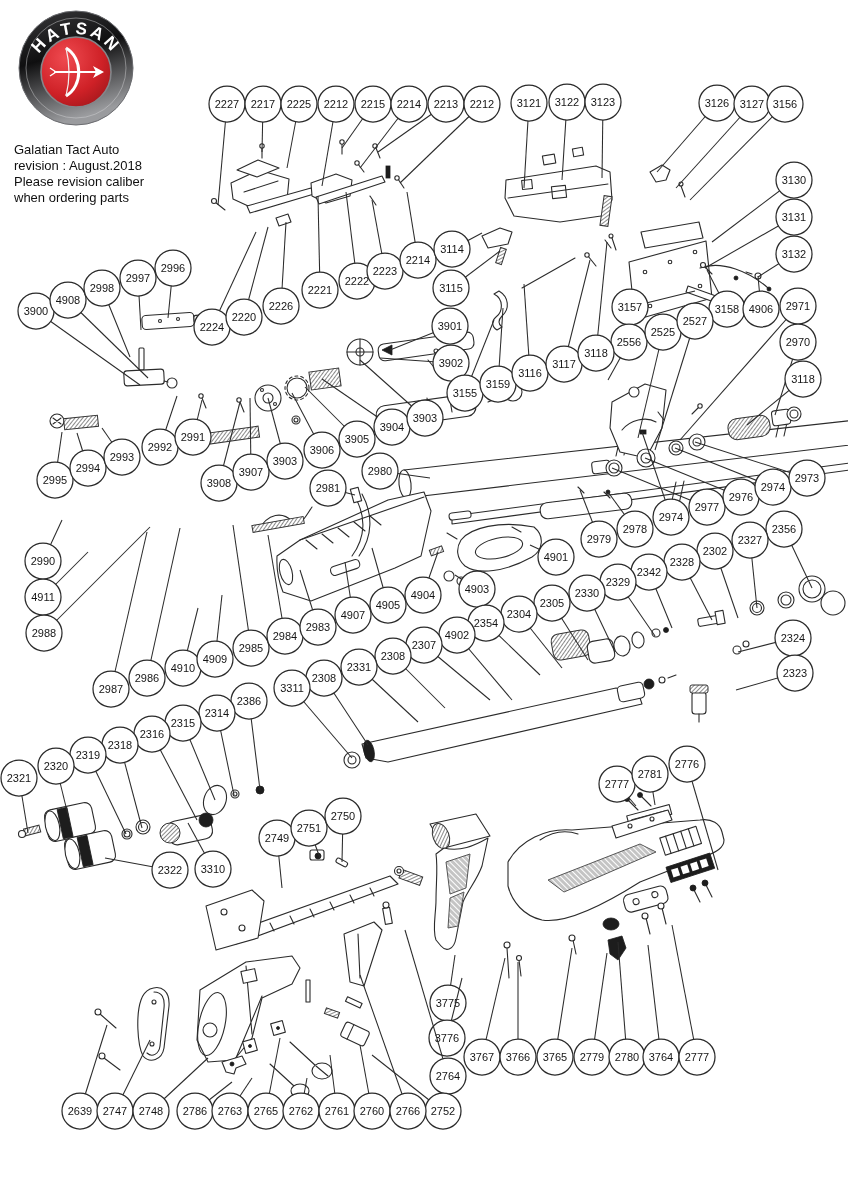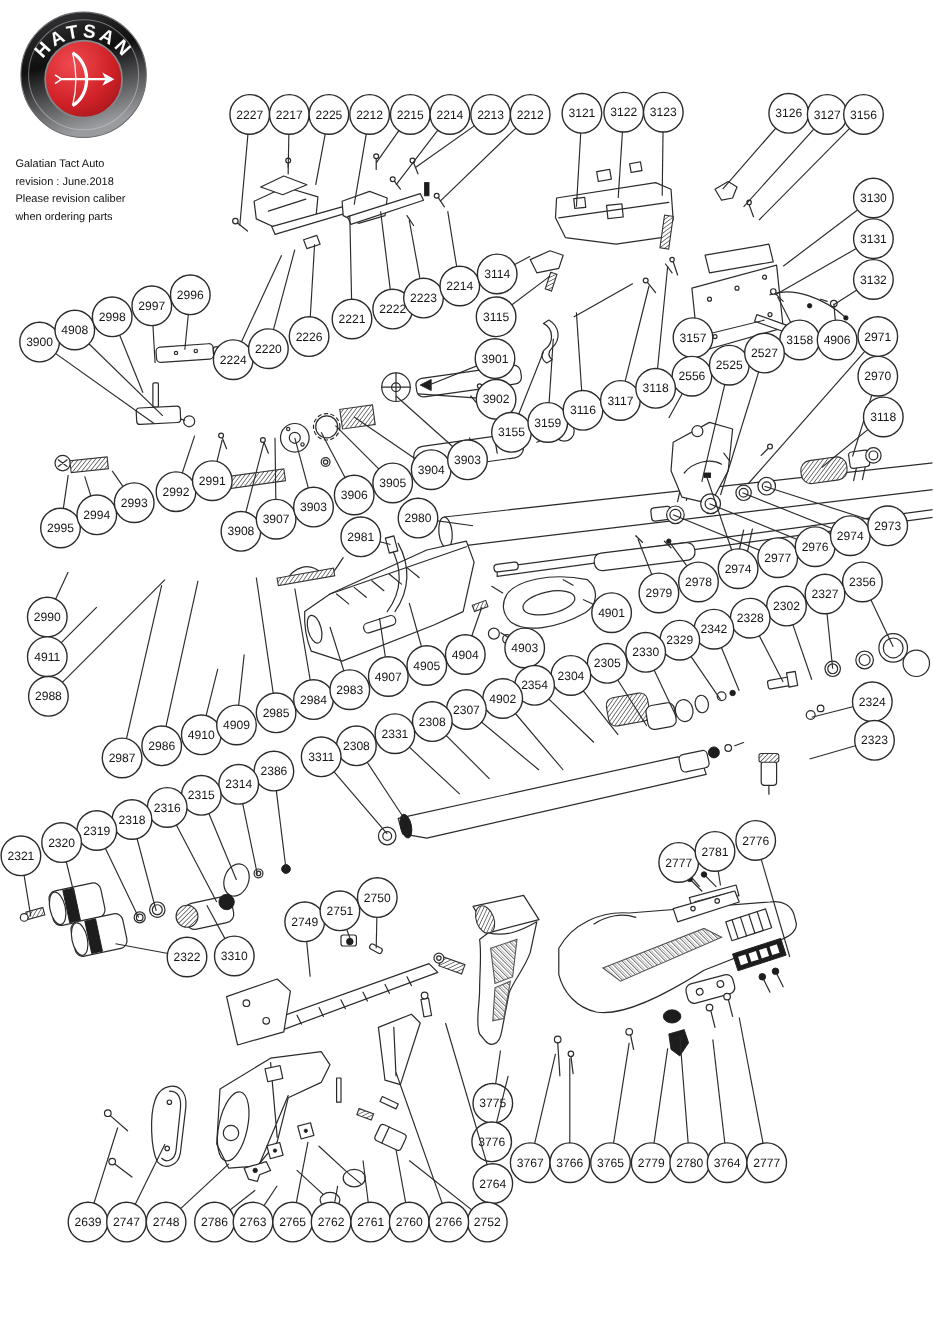--- a/index.html
+++ b/index.html
@@ -1,20 +1,20 @@
 <!DOCTYPE html>
 <html><head>
 <meta charset="utf-8">
 <style>
   html,body{margin:0;padding:0;background:#fff;}
   .stage{position:relative;width:848px;height:1199px;background:#fff;overflow:hidden;
          font-family:"Liberation Sans",sans-serif;}
   .diagram{position:absolute;left:0;top:0;width:848px;height:1199px;}
   .badge{position:absolute;left:16px;top:6px;width:120px;height:124px;}
-  .info{position:absolute;left:14px;top:142px;font-size:10px;line-height:16px;color:#101010;}
+  .info{position:absolute;left:14px;top:142px;font-size:13px;line-height:16px;color:#101010;}
   
   .d{fill:#fff;stroke:#2b2b2b;stroke-width:1.1;stroke-linejoin:round;}
   .dl{fill:none;stroke:#2b2b2b;stroke-width:1.1;stroke-linecap:round;}
   .dk{fill:#1d1d1d;stroke:#1d1d1d;stroke-width:.8;}
   .leader{stroke:#2b2b2b;stroke-width:1.05;fill:none;}
   .bubble{fill:#fff;stroke:#2b2b2b;stroke-width:1.25;}
   .lbl{font:11px "Liberation Sans",sans-serif;fill:#151515;text-anchor:middle;}
 </style>
 </head>
 <body>
@@ -45,21 +45,21 @@
       <path d="M88 66 L77 60 L80 66 L77 72 Z" fill="#fff"></path>
       <path d="M40 66 l-6 -4 M40 66 l-6 4" stroke="#fff" stroke-width="1.4" fill="none"></path>
     </g>
     <text font-size="17" font-weight="bold" fill="#ffffff" letter-spacing="3" font-family="Liberation Sans, sans-serif">
       <textPath href="#arc" startOffset="50%" text-anchor="middle">HATSAN</textPath>
     </text>
   </svg>
 
   <div class="info">
     <div>Galatian Tact Auto</div>
-    <div>revision : June.2018</div>
+    <div>revision : August.2018</div>
     <div>Please revision caliber</div>
     <div>when ordering parts</div>
   </div>
 
   <svg class="diagram" viewBox="0 0 848 1199">
     <defs>
       <pattern id="hat" patternUnits="userSpaceOnUse" width="3" height="3" patternTransform="rotate(45)">
         <rect width="3" height="3" fill="#fff"></rect>
           <line x1="0" y1="0" x2="0" y2="3" stroke="#3a3a3a" stroke-width="1.2"></line>
       </pattern>

